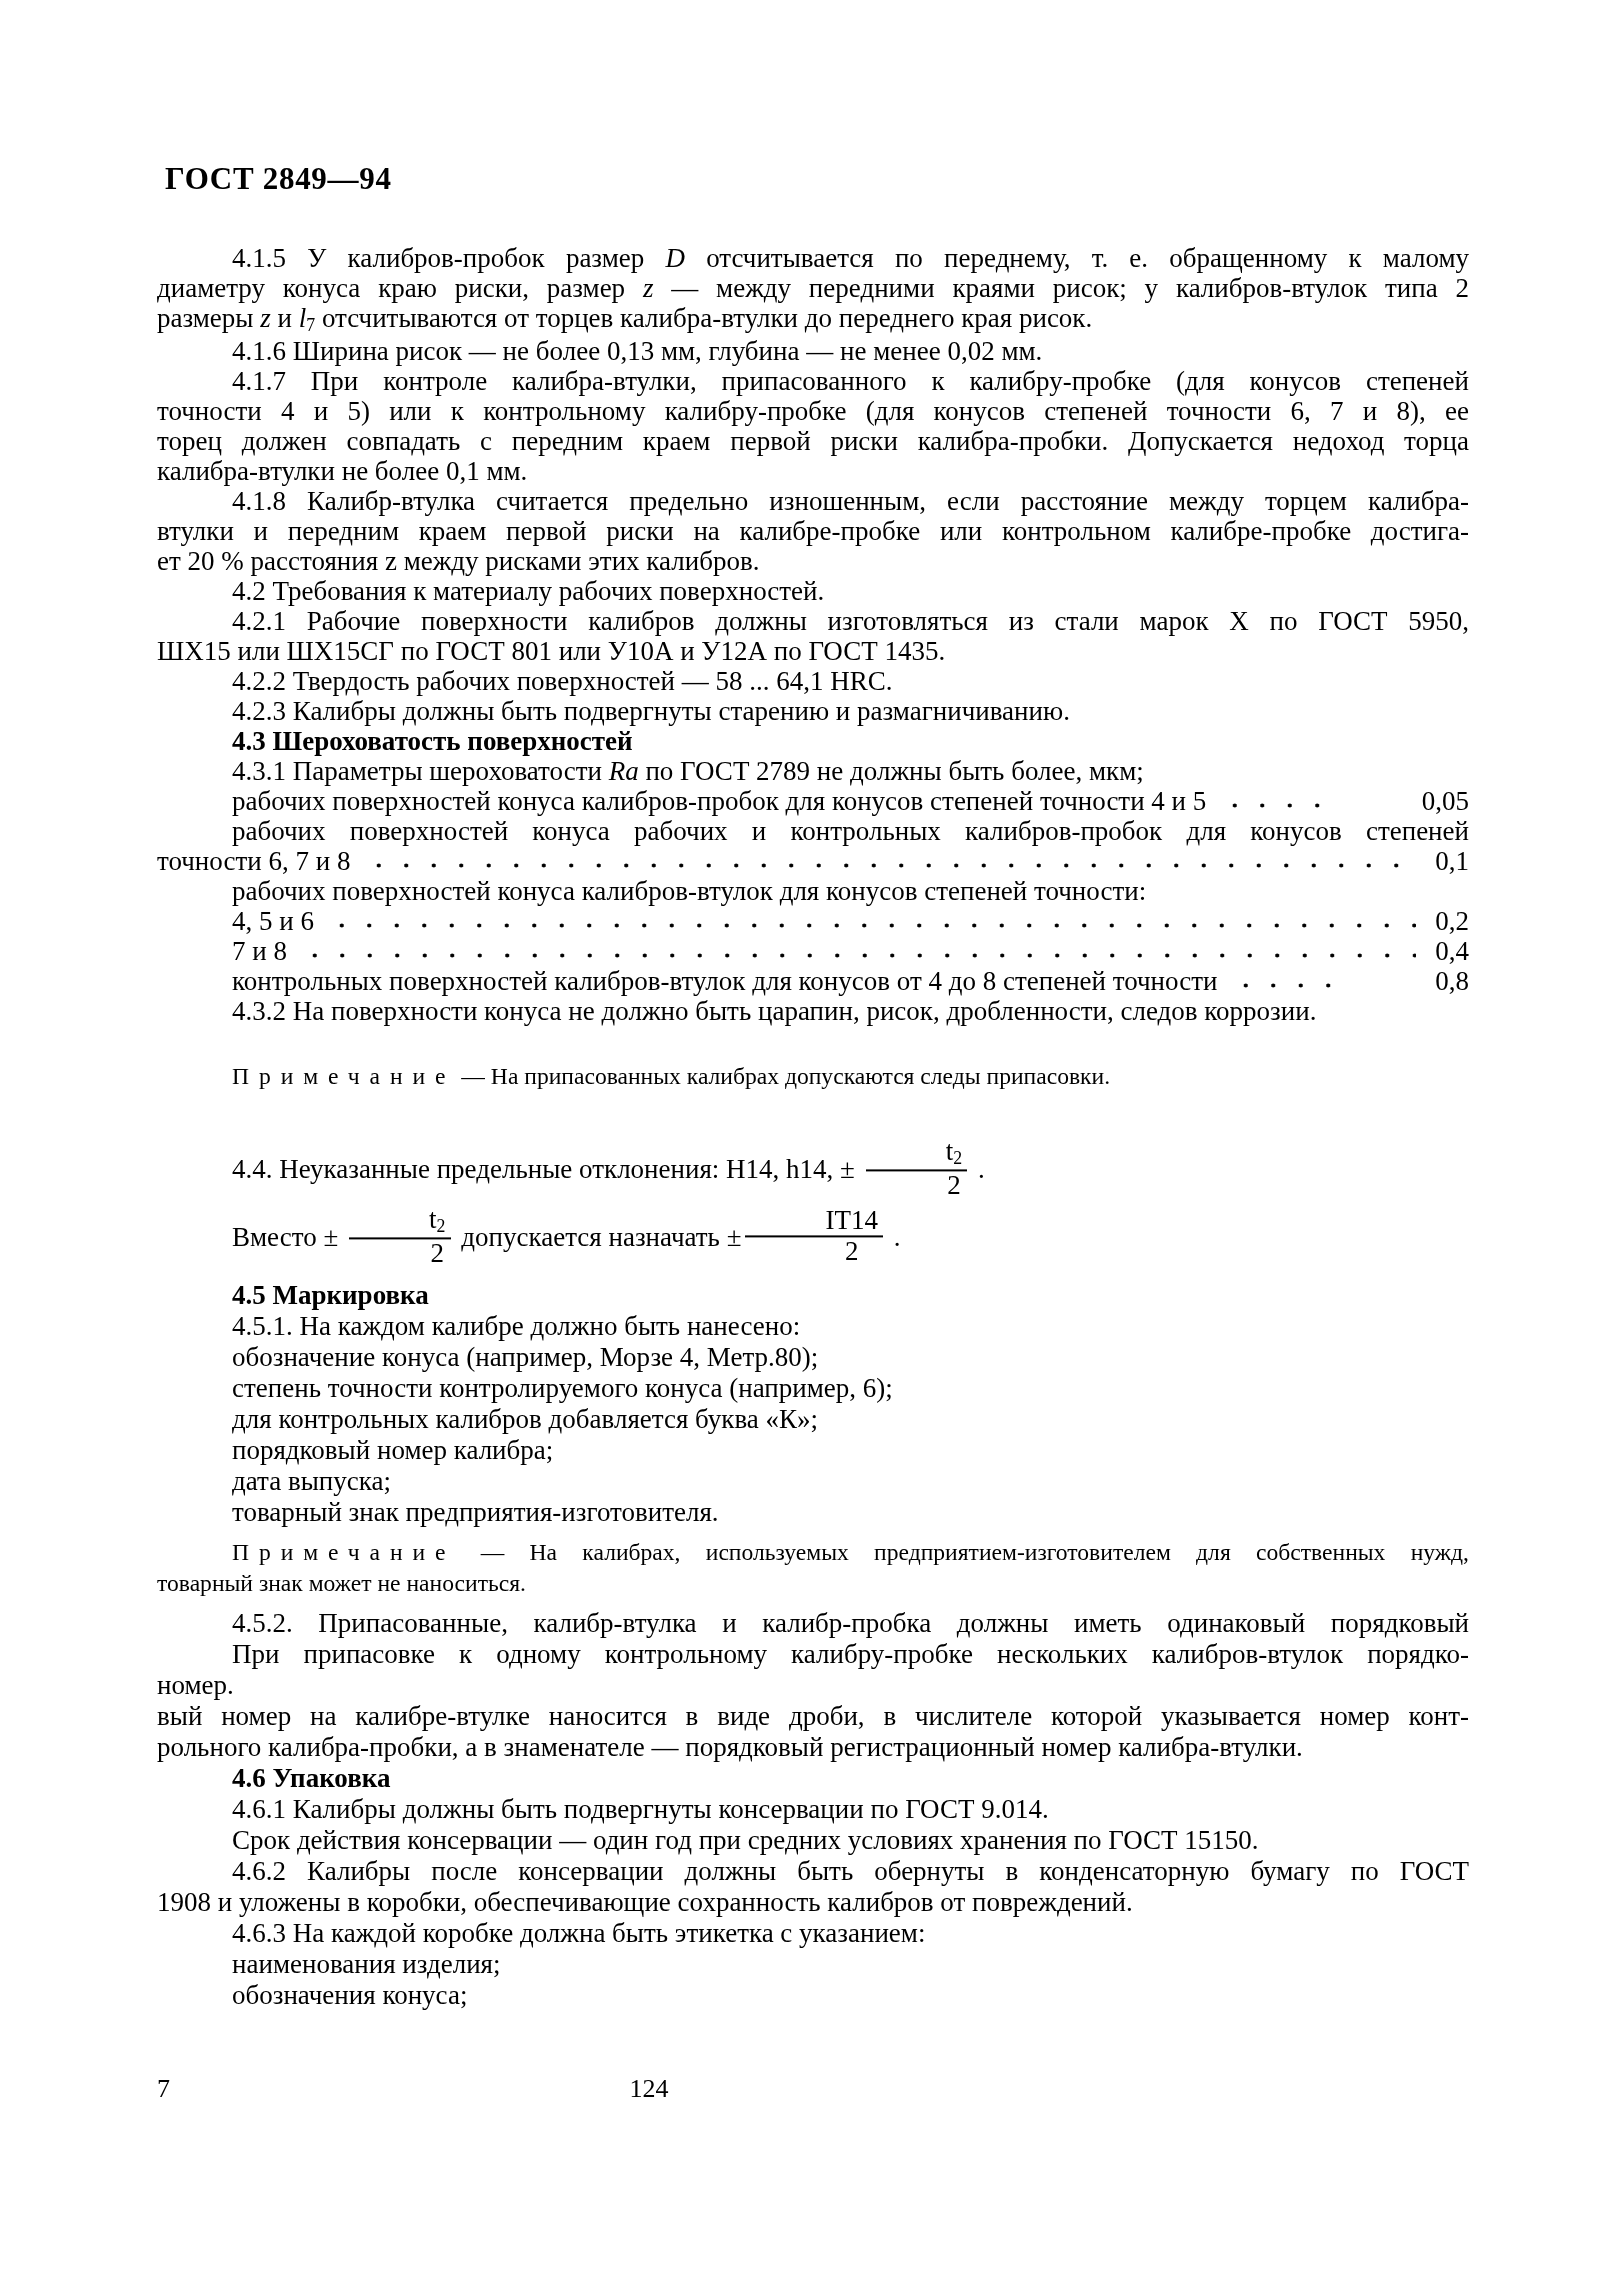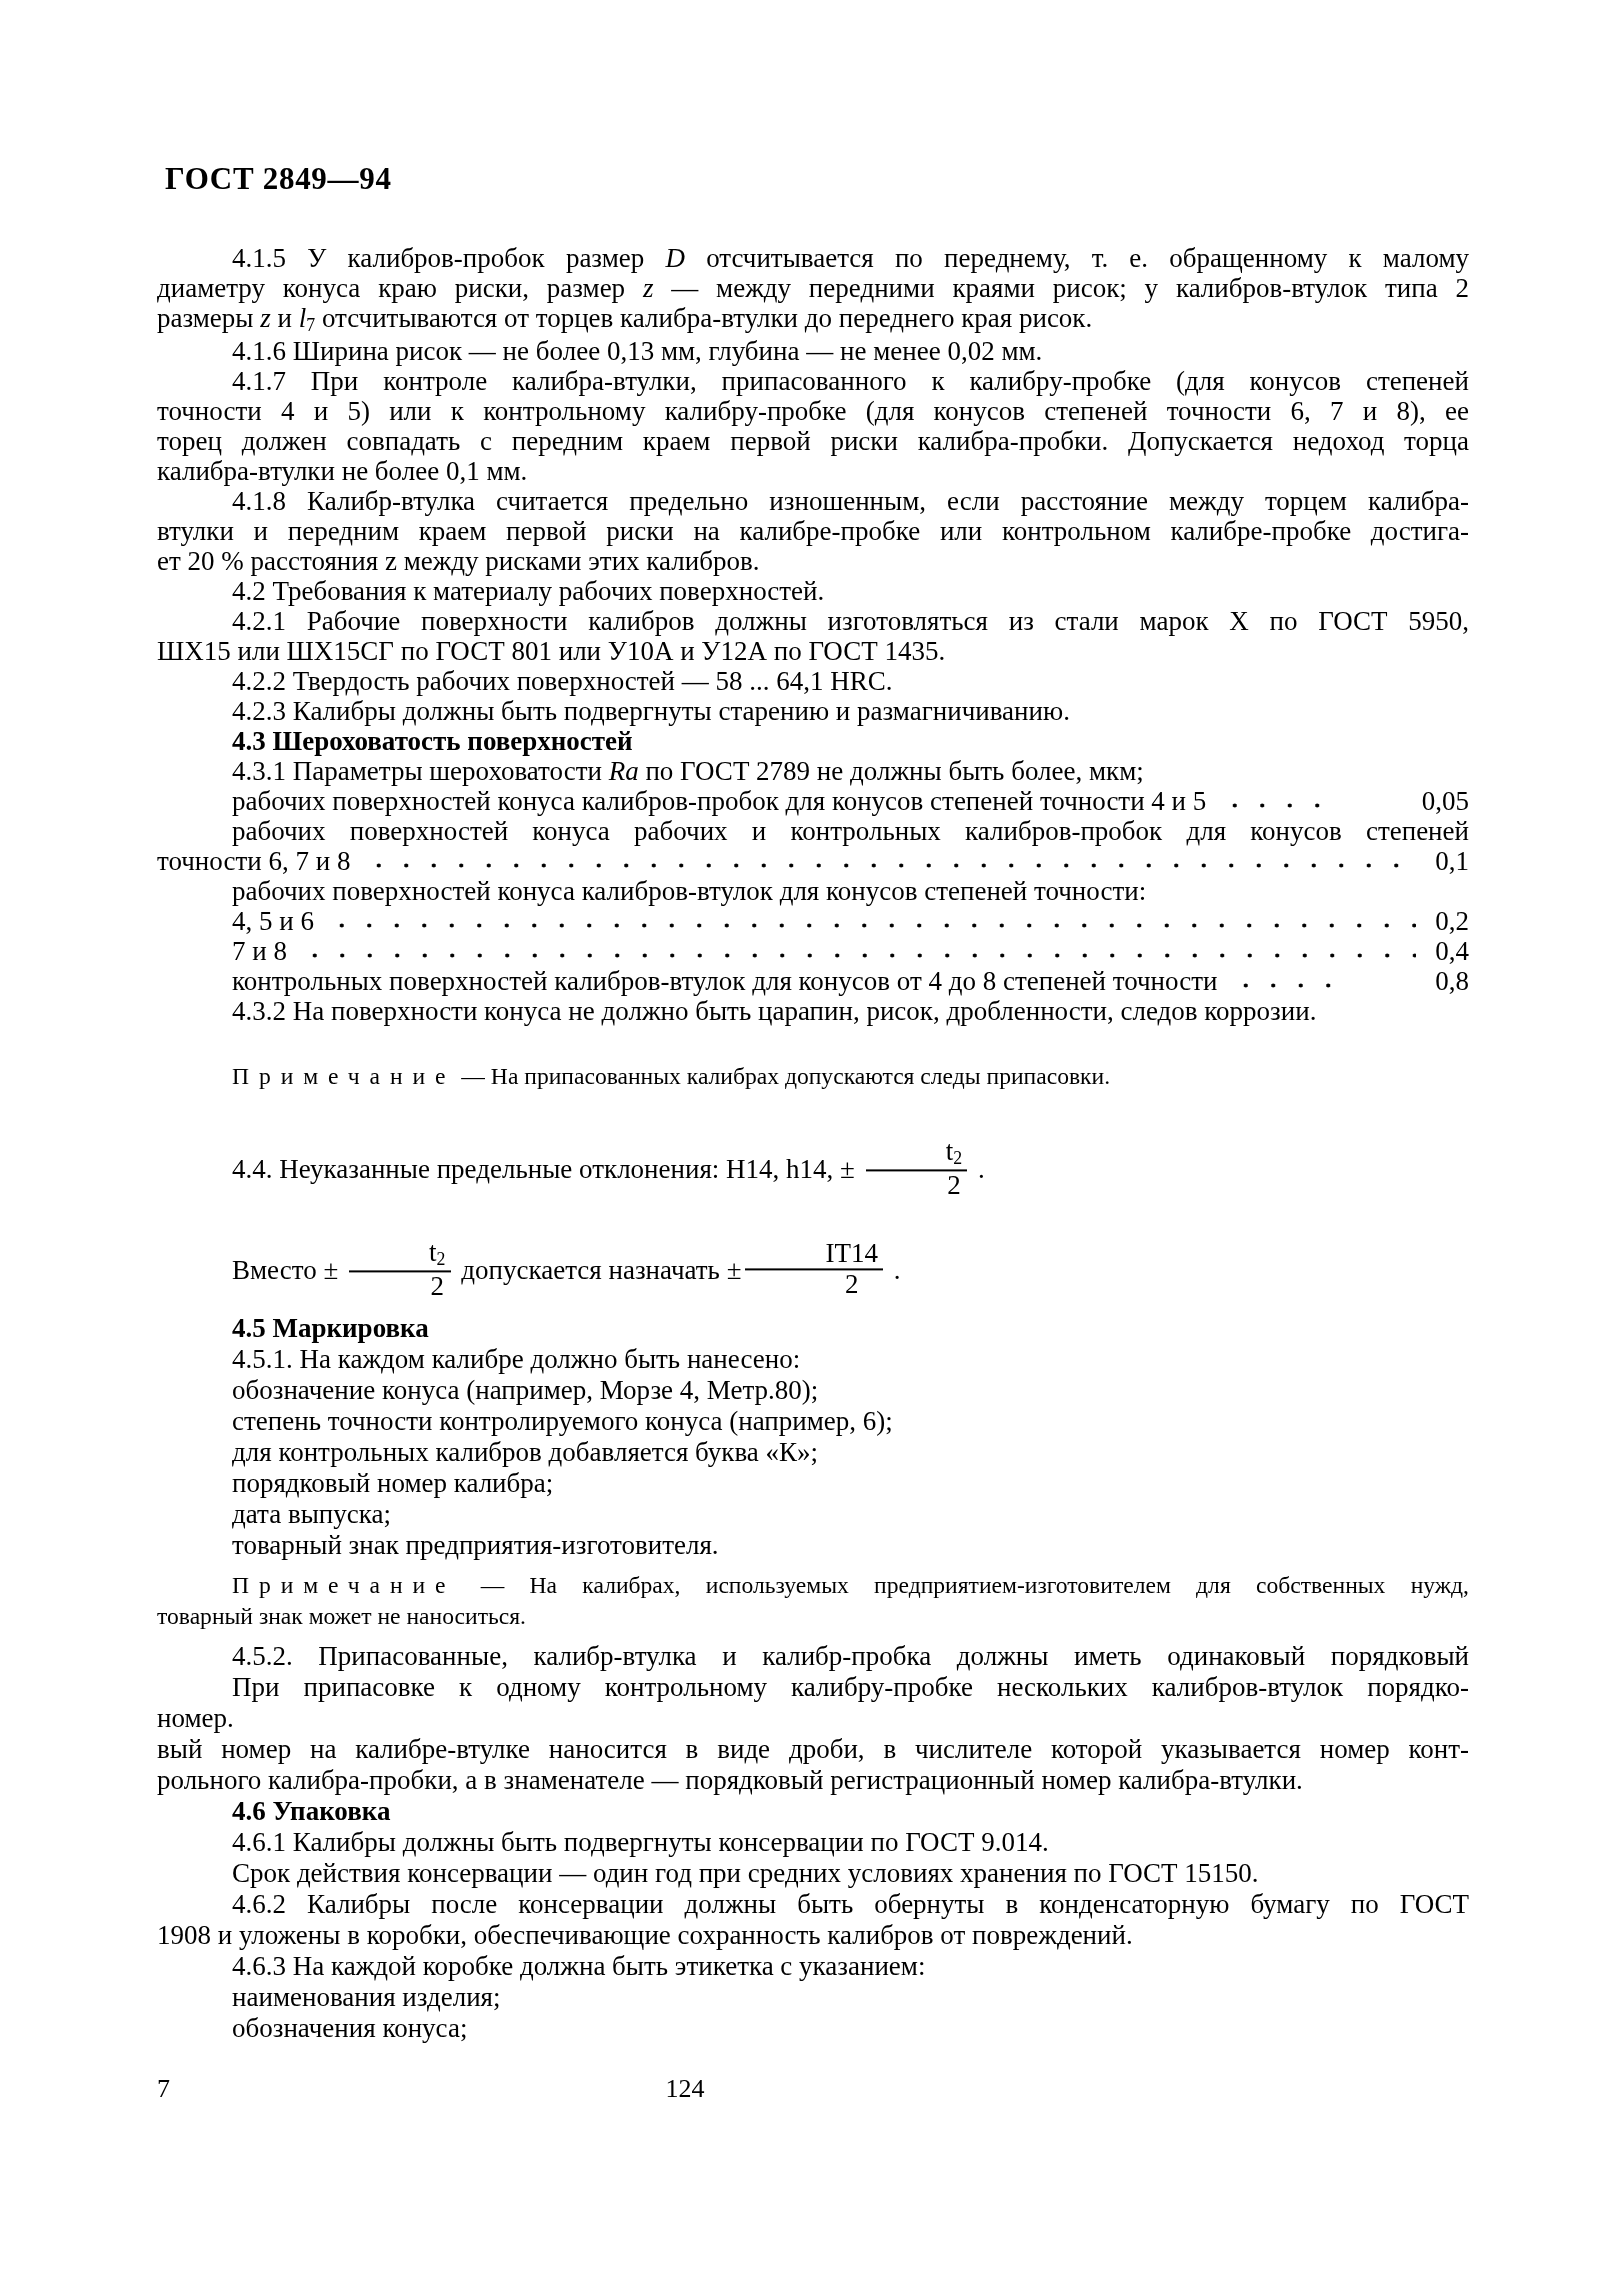--- a/index.html
+++ b/index.html
@@ -22,24 +22,24 @@
   .ldots{flex:1 1 auto;align-self:flex-end;height:8.5px;margin:0 19.6px 6.5px 14.4px;
          background:radial-gradient(circle,#000 1.7px,transparent 2.1px) repeat-x left center;
          background-size:27.5px 8.5px;}
   .ldots.short{flex:0 0 110px;}
   .lgap{flex:1 1 auto;}
   .lval{flex:0 0 auto;text-align:right;}
   .formula{line-height:normal;padding:2.6px 0;font-family:Liberation Serif, serif;}
   .frac{display:inline-block;vertical-align:middle;text-align:center;margin:0 3.9px;transform:translateY(-2.6px);}
   .frac .fn{display:block;line-height:29px;padding:0 5.2px;}
   .frac .fd{display:block;line-height:29px;border-top:2px solid #000;padding:0 5.2px;}
-  .mt54{margin-top:35px}.mt70{margin-top:46px}.mt50{margin-top:33px}
+  .mt54{margin-top:35px}.mt70{margin-top:46px}.mt50{}
   .mt10{margin-top:6.5px}.mt14{margin-top:9.2px}.mt13{margin-top:8.5px}
   .ftr-l{position:absolute;left:157px;top:2073px;font-size:26px;line-height:31px;}
-  .ftr-c{position:absolute;left:0;top:2073px;width:1298px;text-align:center;font-size:26px;line-height:31px;margin-left:36px;}
+  .ftr-c{position:absolute;left:0;top:2073px;width:1298px;text-align:center;font-size:26px;line-height:31px;}
 </style>
 </head>
 <body>
 
 <div class="page">
   <div class="hdr">ГОСТ 2849—94</div>
   <div class="docbody">
       <div class="line a indent fill"><span>4.1.5 У калибров-пробок размер </span><span class="it ">D</span><span> отсчитывается по переднему, т. е. обращенному к малому</span></div>
       <div class="line a fill"><span>диаметру конуса краю риски, размер </span><span class="it ">z</span><span> — между передними краями рисок; у калибров-втулок типа 2</span></div>
       <div class="line a"><span>размеры </span><span class="it ">z</span><span> и </span><span class="it ">l</span><span class="sb ">7</span><span> отсчитываются от торцев калибра-втулки до переднего края рисок.</span></div>

